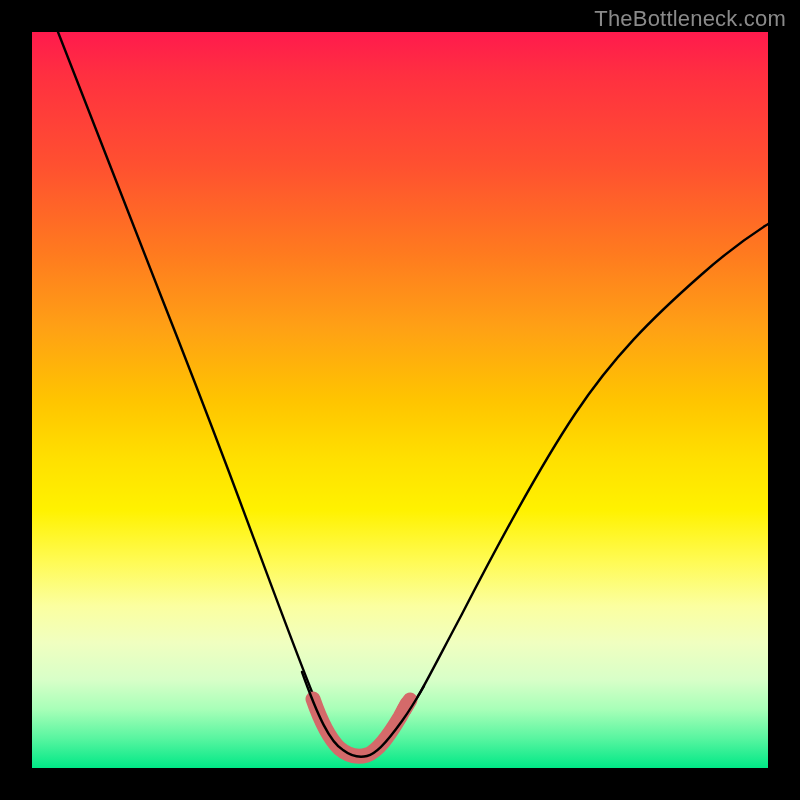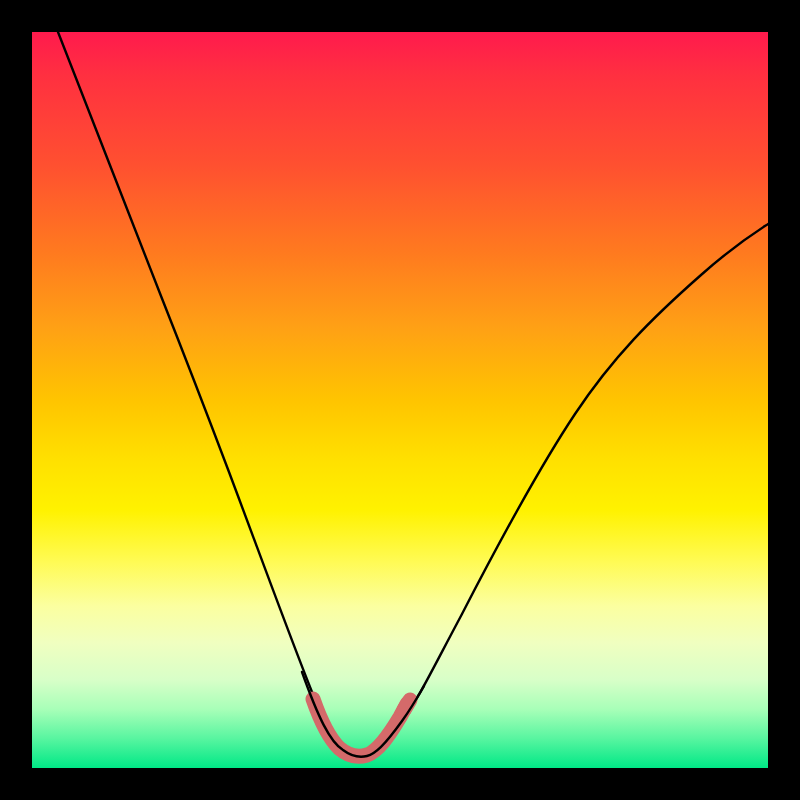--- a/index.html
+++ b/index.html
@@ -89,13 +89,14 @@
 
       <path d="M 372 678 L 378 668" fill="none" stroke="#d46a6a" stroke-width="15" stroke-linecap="round"></path>
 
       <path d="M 270 640
                C 286 685, 298 710, 311 718
                C 319 724, 327 726, 335 724
                C 343 722, 352 714, 370 689
                C 378 678, 384 668, 392 654" fill="none" stroke="#000" stroke-width="2.4" stroke-linecap="round"></path>
     </svg>
   </div>
+  <div class="watermark">TheBottleneck.com</div>
 </div>
 
 </body></html>

